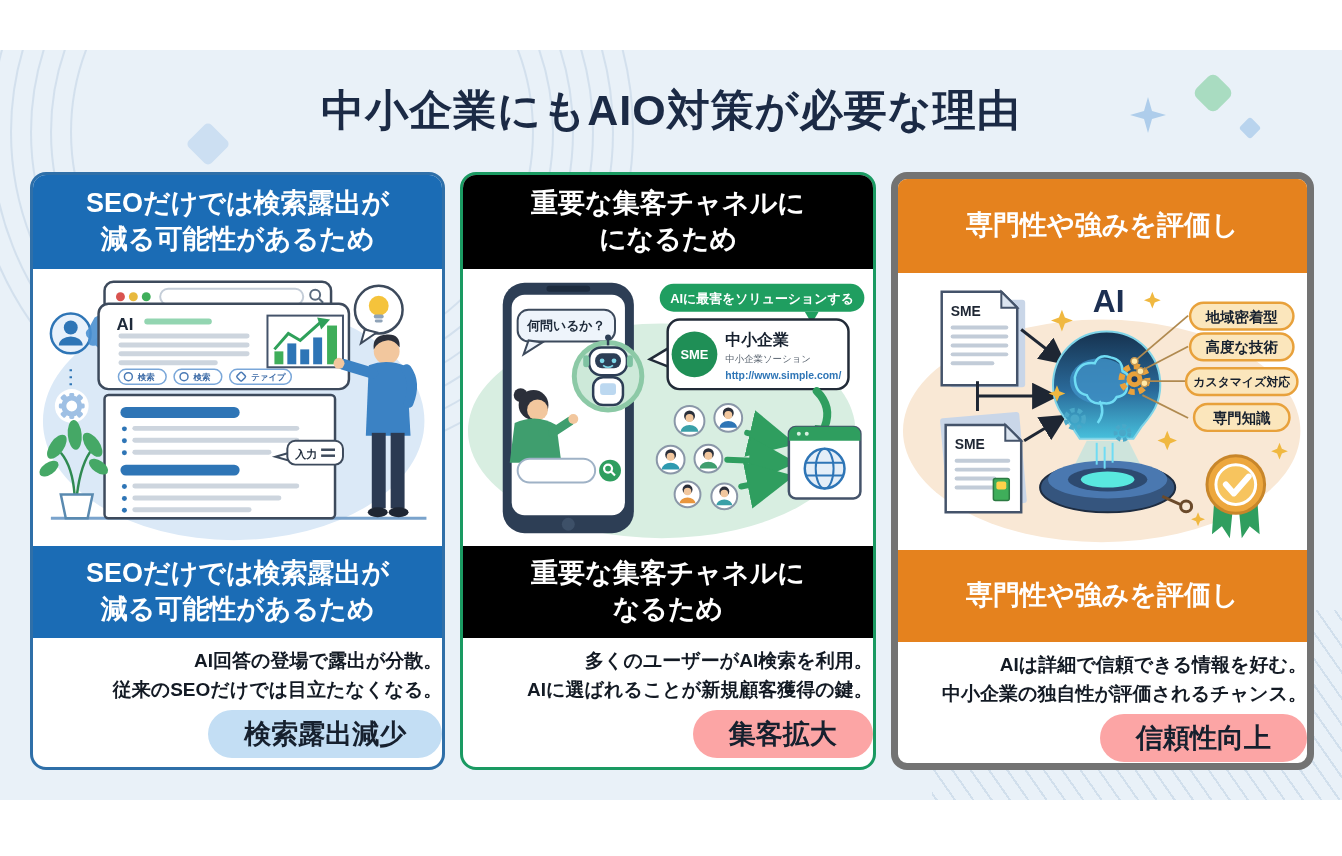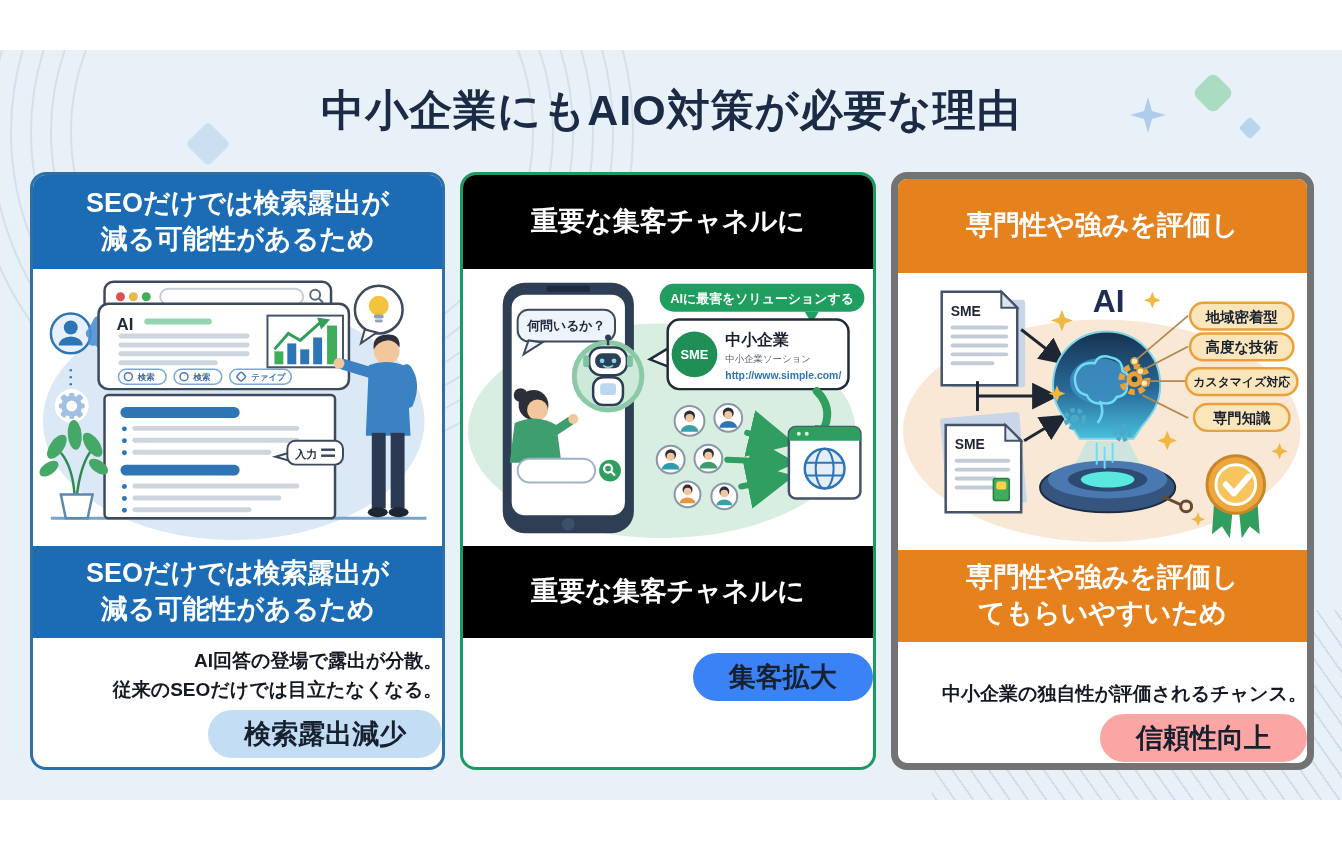--- a/index.html
+++ b/index.html
@@ -49,21 +49,21 @@
   .col-orange .col-header,.col-orange .col-band{background:#e5821e;}
   .col-illustration{height:277px;flex:0 0 auto;position:relative;background:#ffffff;}
   .col-illustration svg{display:block;width:100%;height:100%;}
   .col-body{flex:1;text-align:right;padding-top:9px;}
   .desc{font-size:19px;font-weight:bold;color:#131a24;line-height:1.5;margin:0;}
   .badge{
     display:inline-block;margin-top:6px;font-size:27px;font-weight:bold;color:#16202e;
     padding:6px 36px;border-radius:28px;
   }
   .badge-blue{background:#c3def4;}
-  .badge-green{background:#3b82f6;}
+  .badge-green{background:#fca5a5;}
   .badge-orange{background:#fca5a5;}
   svg text{font-family:"Liberation Sans","DejaVu Sans",sans-serif;}
 </style>
 </head>
 <body>
 
 <div class="page">
 
   <div class="bg-panel">
     <div class="arc" style="left:70px;top:-150px;width:460px;height:460px;"></div>
@@ -230,20 +230,21 @@
           <span>AI回答の登場で露出が分散。</span><br>
           <span>従来のSEOだけでは目立たなくなる。</span>
         </p>
         <span class="badge badge-blue">検索露出減少</span>
       </div>
     </div>
 
     <div class="column col-green">
       <div class="col-header">
         <span>重要な集客チャネルに</span>
+        <span>になるため</span>
       </div>
       <div class="col-illustration">
         <svg viewBox="0 0 412 277">
           <defs>
             <marker id="garrow" markerWidth="8" markerHeight="8" refX="4" refY="4" orient="auto">
               <polygon points="0,0 8,4 0,8" fill="#2f9e5f"></polygon>
             </marker>
           </defs>
           <ellipse cx="200" cy="162" rx="195" ry="108" fill="#d8eee1"></ellipse>
 
@@ -366,22 +367,27 @@
               <circle cx="364" cy="200" r="20" fill="#e4eef8" stroke="#2e75b6" stroke-width="2.5"></circle>
               <ellipse cx="364" cy="200" rx="9" ry="20" fill="none" stroke="#2e75b6" stroke-width="2"></ellipse>
               <line x1="345" y1="194" x2="383" y2="194" stroke="#2e75b6" stroke-width="2"></line>
               <line x1="345" y1="207" x2="383" y2="207" stroke="#2e75b6" stroke-width="2"></line>
             </g>
           </g>
         </svg>
       </div>
       <div class="col-band">
         <span>重要な集客チャネルに</span>
+        <span>なるため</span>
       </div>
       <div class="col-body">
+        <p class="desc">
+          <span>多くのユーザーがAI検索を利用。</span><br>
+          <span>AIに選ばれることが新規顧客獲得の鍵。</span>
+        </p>
         <span class="badge badge-green">集客拡大</span>
       </div>
     </div>
 
     <div class="column col-orange">
       <div class="col-header">
         <span>専門性や強みを評価し</span>
       </div>
       <div class="col-illustration">
         <svg viewBox="0 0 412 277">
@@ -504,25 +510,24 @@
             <path d="M256 18 l2.4 6 l6 2.4 l-6 2.4 l-2.4 6 l-2.4 -6 l-6 -2.4 l6 -2.4 z"></path>
             <path d="M160 112 l2.4 6 l6 2.4 l-6 2.4 l-2.4 6 l-2.4 -6 l-6 -2.4 l6 -2.4 z"></path>
             <path d="M271 158 l2.8 7 l7 2.8 l-7 2.8 l-2.8 7 l-2.8 -7 l-7 -2.8 l7 -2.8 z"></path>
             <path d="M384 170 l2.4 6 l6 2.4 l-6 2.4 l-2.4 6 l-2.4 -6 l-6 -2.4 l6 -2.4 z"></path>
             <path d="M302 240 l2 5 l5 2 l-5 2 l-2 5 l-2 -5 l-5 -2 l5 -2 z"></path>
           </g>
         </svg>
       </div>
       <div class="col-band">
         <span>専門性や強みを評価し</span>
-        <span>てもらいやすいため</span>
       </div>
       <div class="col-body">
         <p class="desc">
-          <br>
+          <span>AIは詳細で信頼できる情報を好む。</span><br>
           <span>中小企業の独自性が評価されるチャンス。</span>
         </p>
         <span class="badge badge-orange">信頼性向上</span>
       </div>
     </div>
 
   </div>
 </div>
 
 </body></html>

